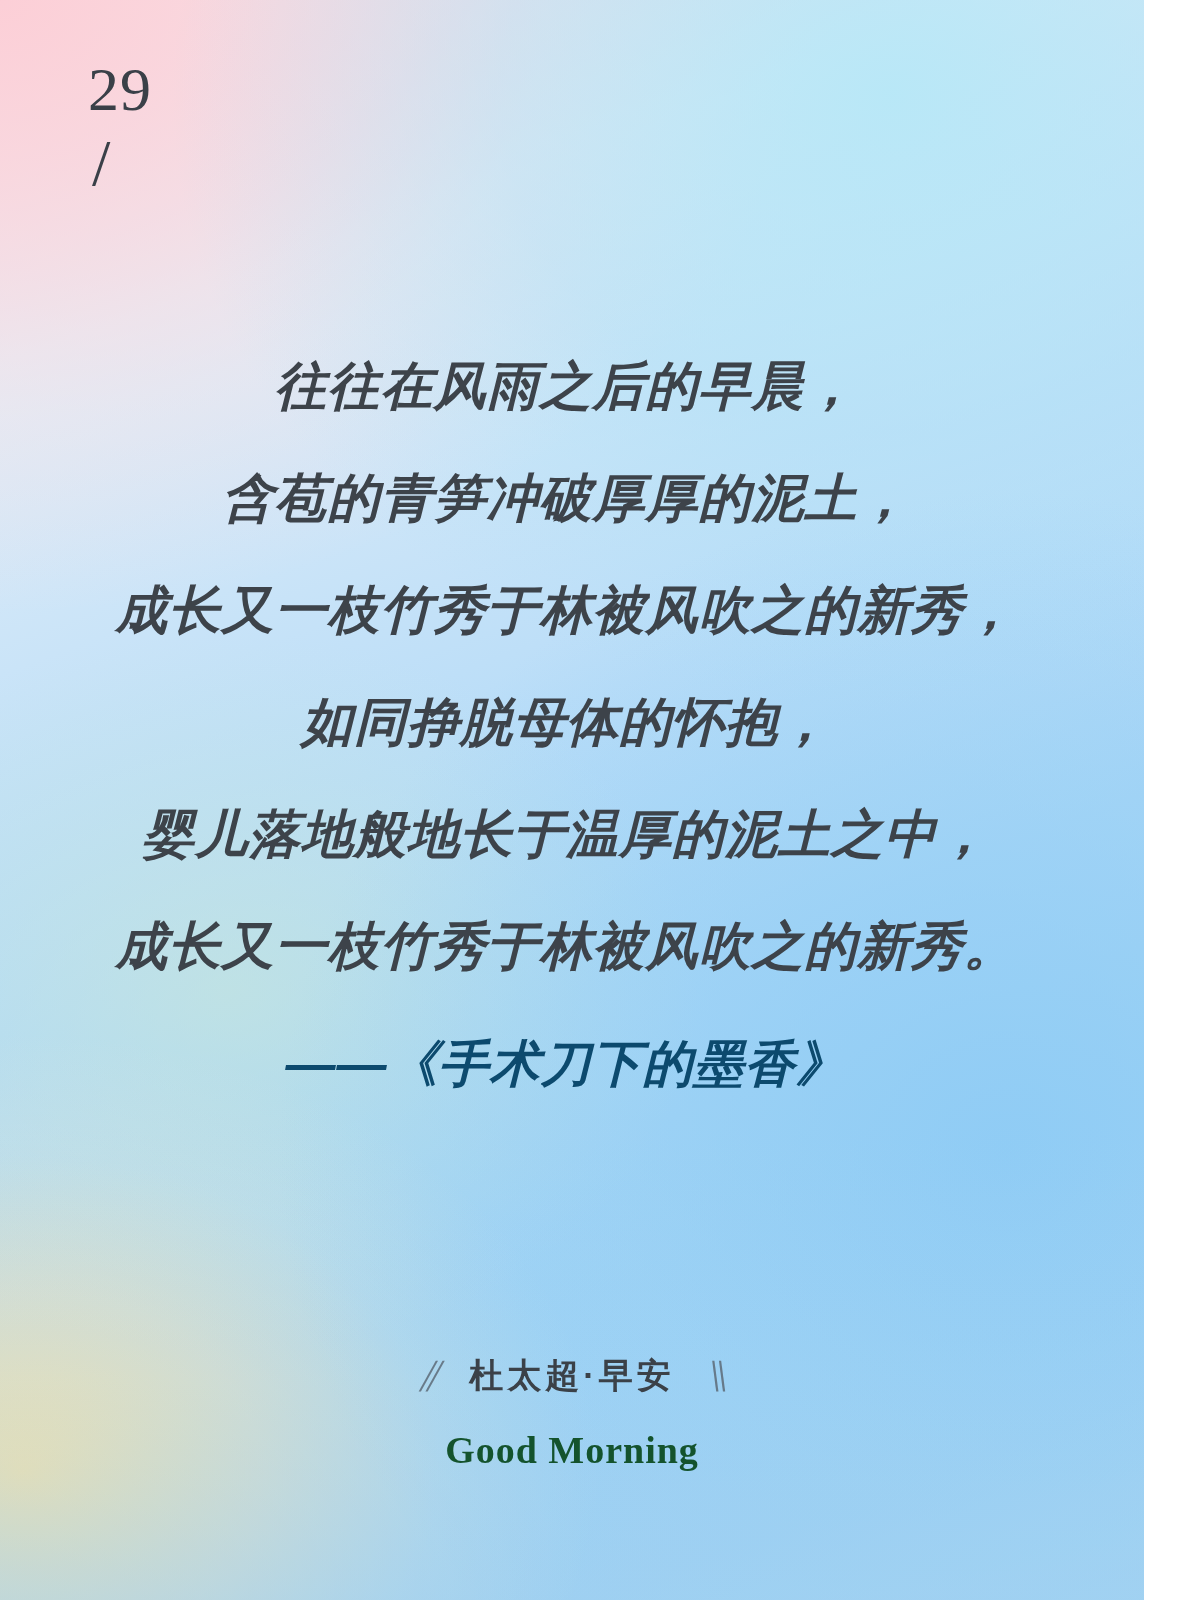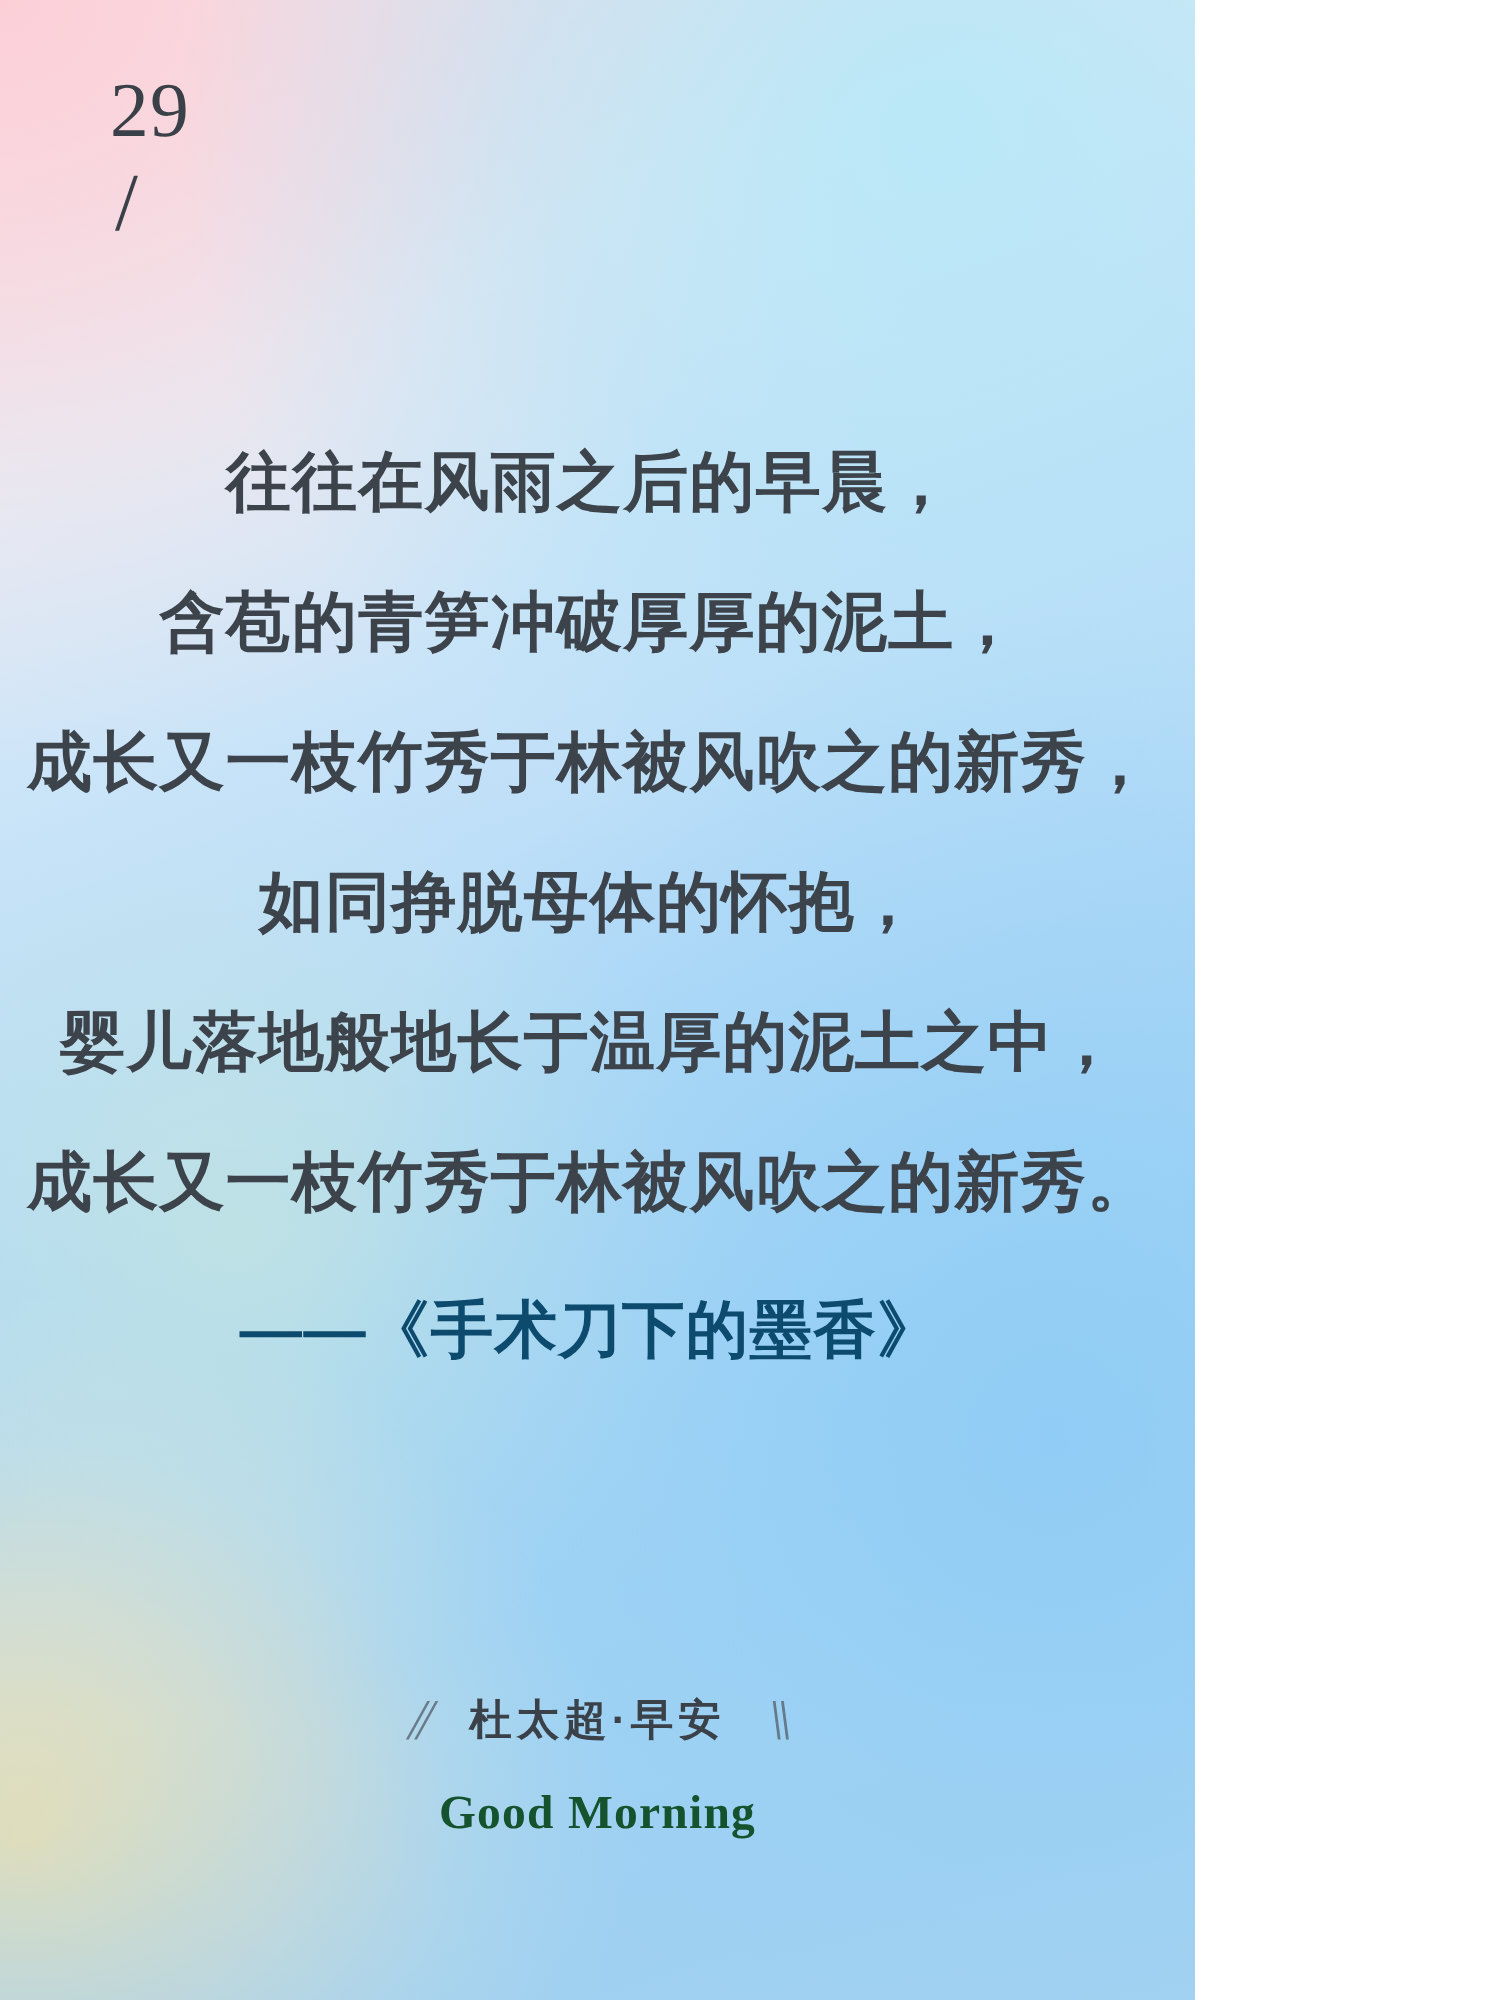--- a/index.html
+++ b/index.html
@@ -8,21 +8,21 @@
   }
   body {
     width: 1196px;
     height: 1600px;
     font-family: "Liberation Sans", sans-serif;
     overflow: hidden;
   }
 
   #poster {
     position: relative;
-    width: 956px;
+    width: 1144px;
     height: 1600px;
     overflow: hidden;
     background-color: #a9d8f4;
   }
 
   
   .bg-layer {
     position: absolute;
     inset: 0;
   }
@@ -120,20 +120,21 @@
   }
 
   
   .poem {
     position: absolute;
     left: 0;
     right: 12px;
     top: 330px;
     text-align: center;
     color: #3c4248;
+    font-style: italic;
   }
   .poem-line {
     font-family: "Liberation Sans", sans-serif;
     font-size: 52px;
     line-height: 112px;
     font-weight: 700;
     letter-spacing: 1px;
     color: #3d434a;
     white-space: nowrap;
   }

